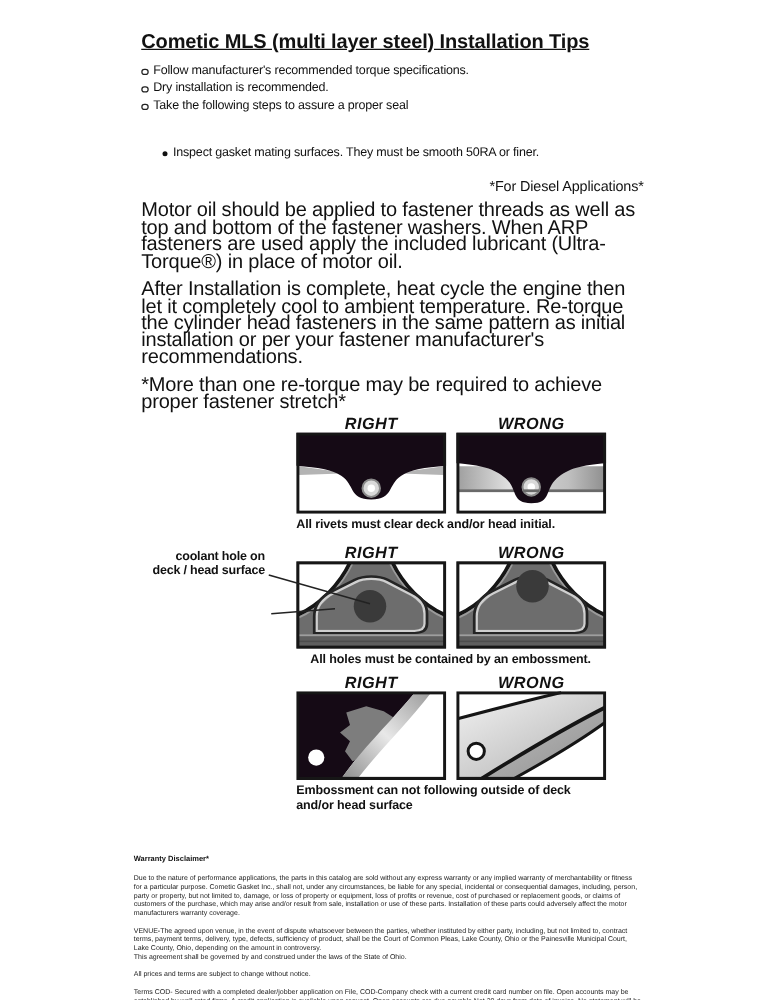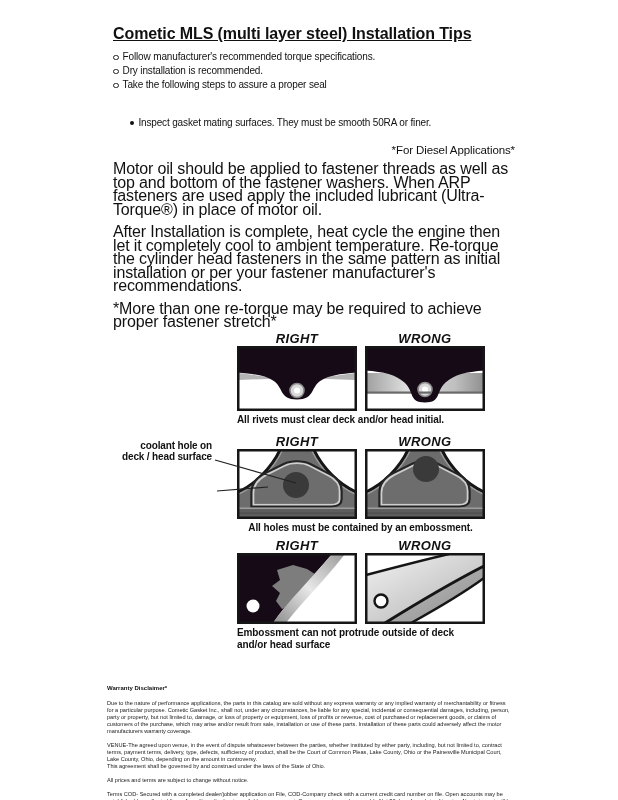--- a/index.html
+++ b/index.html
@@ -219,21 +219,21 @@
           <path d="M1,22 Q50,9 84,1 L119,1 L119,13 Q78,34 20,70 L1,70 Z" fill="url(#g3w)"></path>
           <path d="M1,22 Q50,9 84,1" fill="none" stroke="#151515" stroke-width="2.4"></path>
           <path d="M20,70 Q78,34 119,13 L119,25 Q93,44 46,70 Z" fill="url(#g3w2)"></path>
           <path d="M20,70 Q78,34 119,13" fill="none" stroke="#151515" stroke-width="3"></path>
           <path d="M46,70 Q93,44 119,25" fill="none" stroke="#151515" stroke-width="2.4"></path>
           <circle cx="16" cy="48" r="6.5" fill="#ffffff" stroke="#151515" stroke-width="2.4"></circle>
           <rect x="1.25" y="1.25" width="117.5" height="68.5" fill="none" stroke="#161616" stroke-width="2.5"></rect>
         </svg>
       </figure>
     </div>
-    <div class="dcap pre">Embossment can not protrude outside of deck
+    <div class="dcap pre">Embossment can not following outside of deck
 and/or head surface</div>
   </div>
 </section>
 
 <section class="legal">
   <h3>Warranty Disclaimer*</h3>
   <p>Due to the nature of performance applications, the parts in this catalog are sold without any express warranty or any implied warranty of merchantability or fitness for a particular purpose.  Cometic Gasket Inc., shall not, under any circumstances, be liable for any special, incidental or consequential damages, including, person, party or property, but not limited to, damage, or loss of property or equipment, loss of profits or revenue, cost of purchased or replacement goods, or claims of customers of the purchase, which may arise and/or result from sale, installation or use of these parts.  Installation of these parts could adversely affect the motor manufacturers warranty coverage.</p>
   <p>VENUE-The agreed upon venue, in the event of dispute whatsoever between the parties, whether instituted by either party, including, but not limited to, contract terms, payment terms, delivery, type, defects, sufficiency of product, shall be the Court of Common Pleas, Lake County, Ohio or the Painesville Municipal Court, Lake County, Ohio, depending on the amount in controversy.
 This agreement shall be governed by and construed under the laws of the State of Ohio.</p>
   <p>All prices and terms are subject to change without notice.</p>

